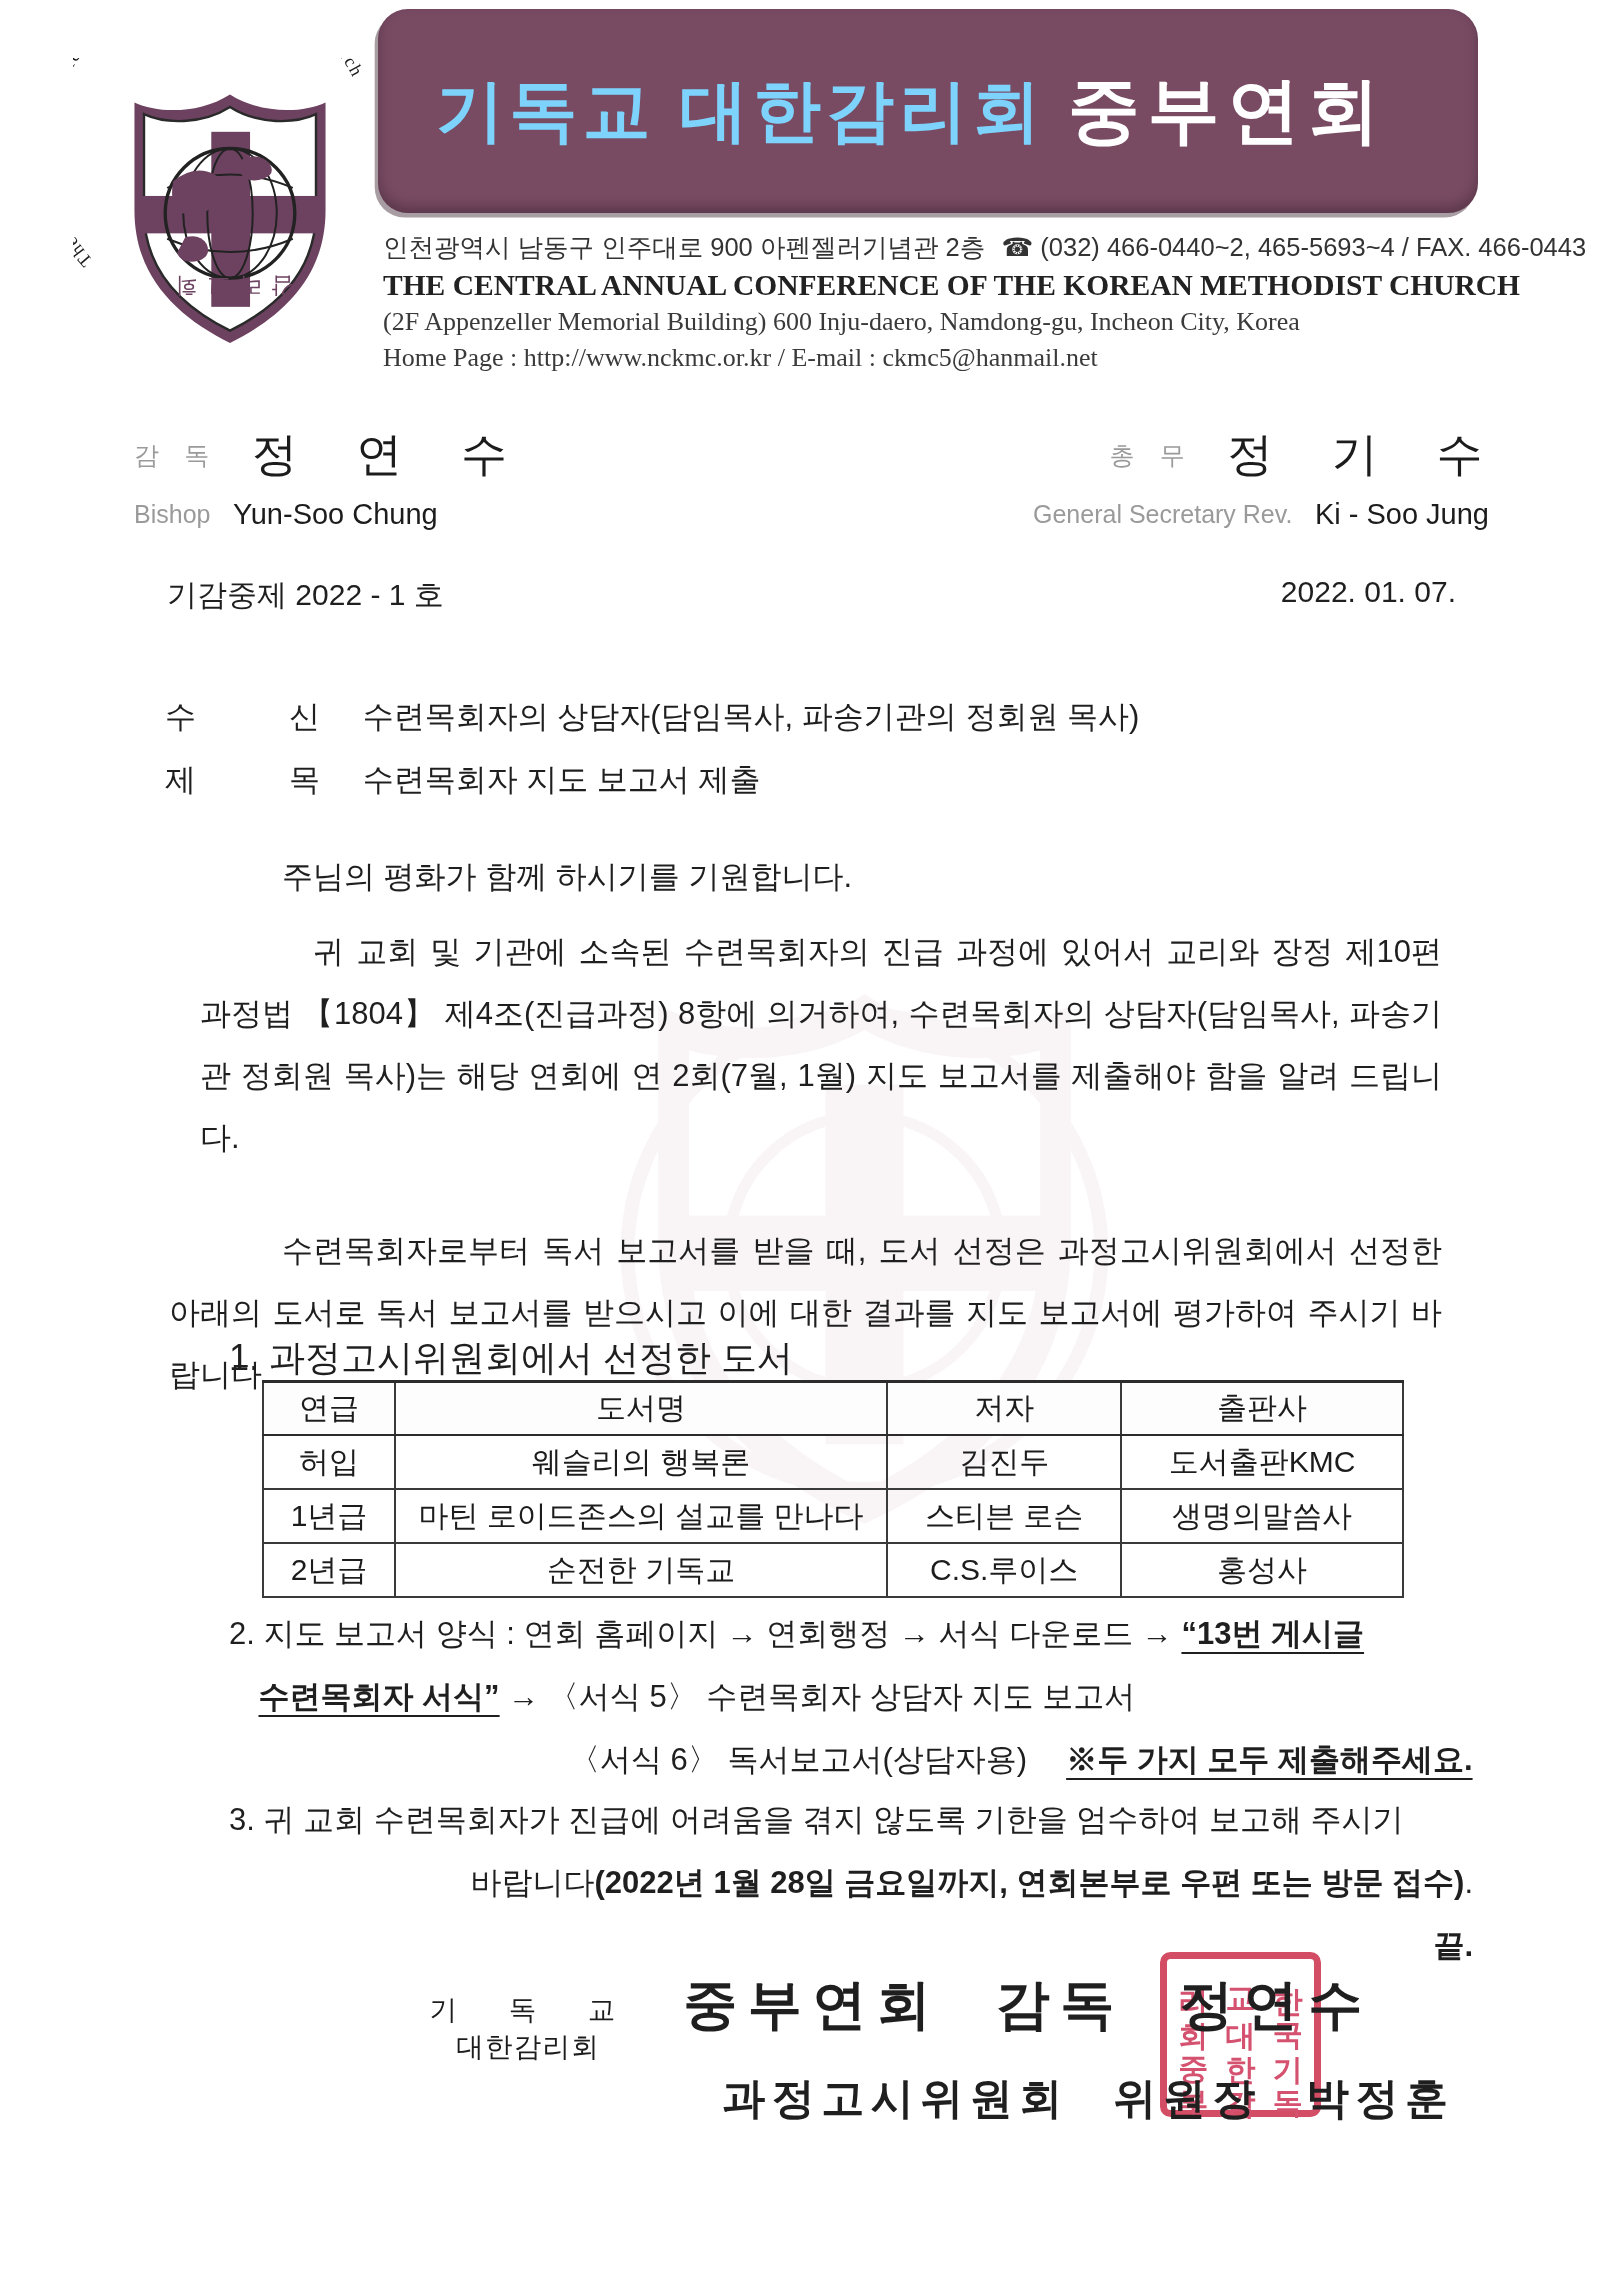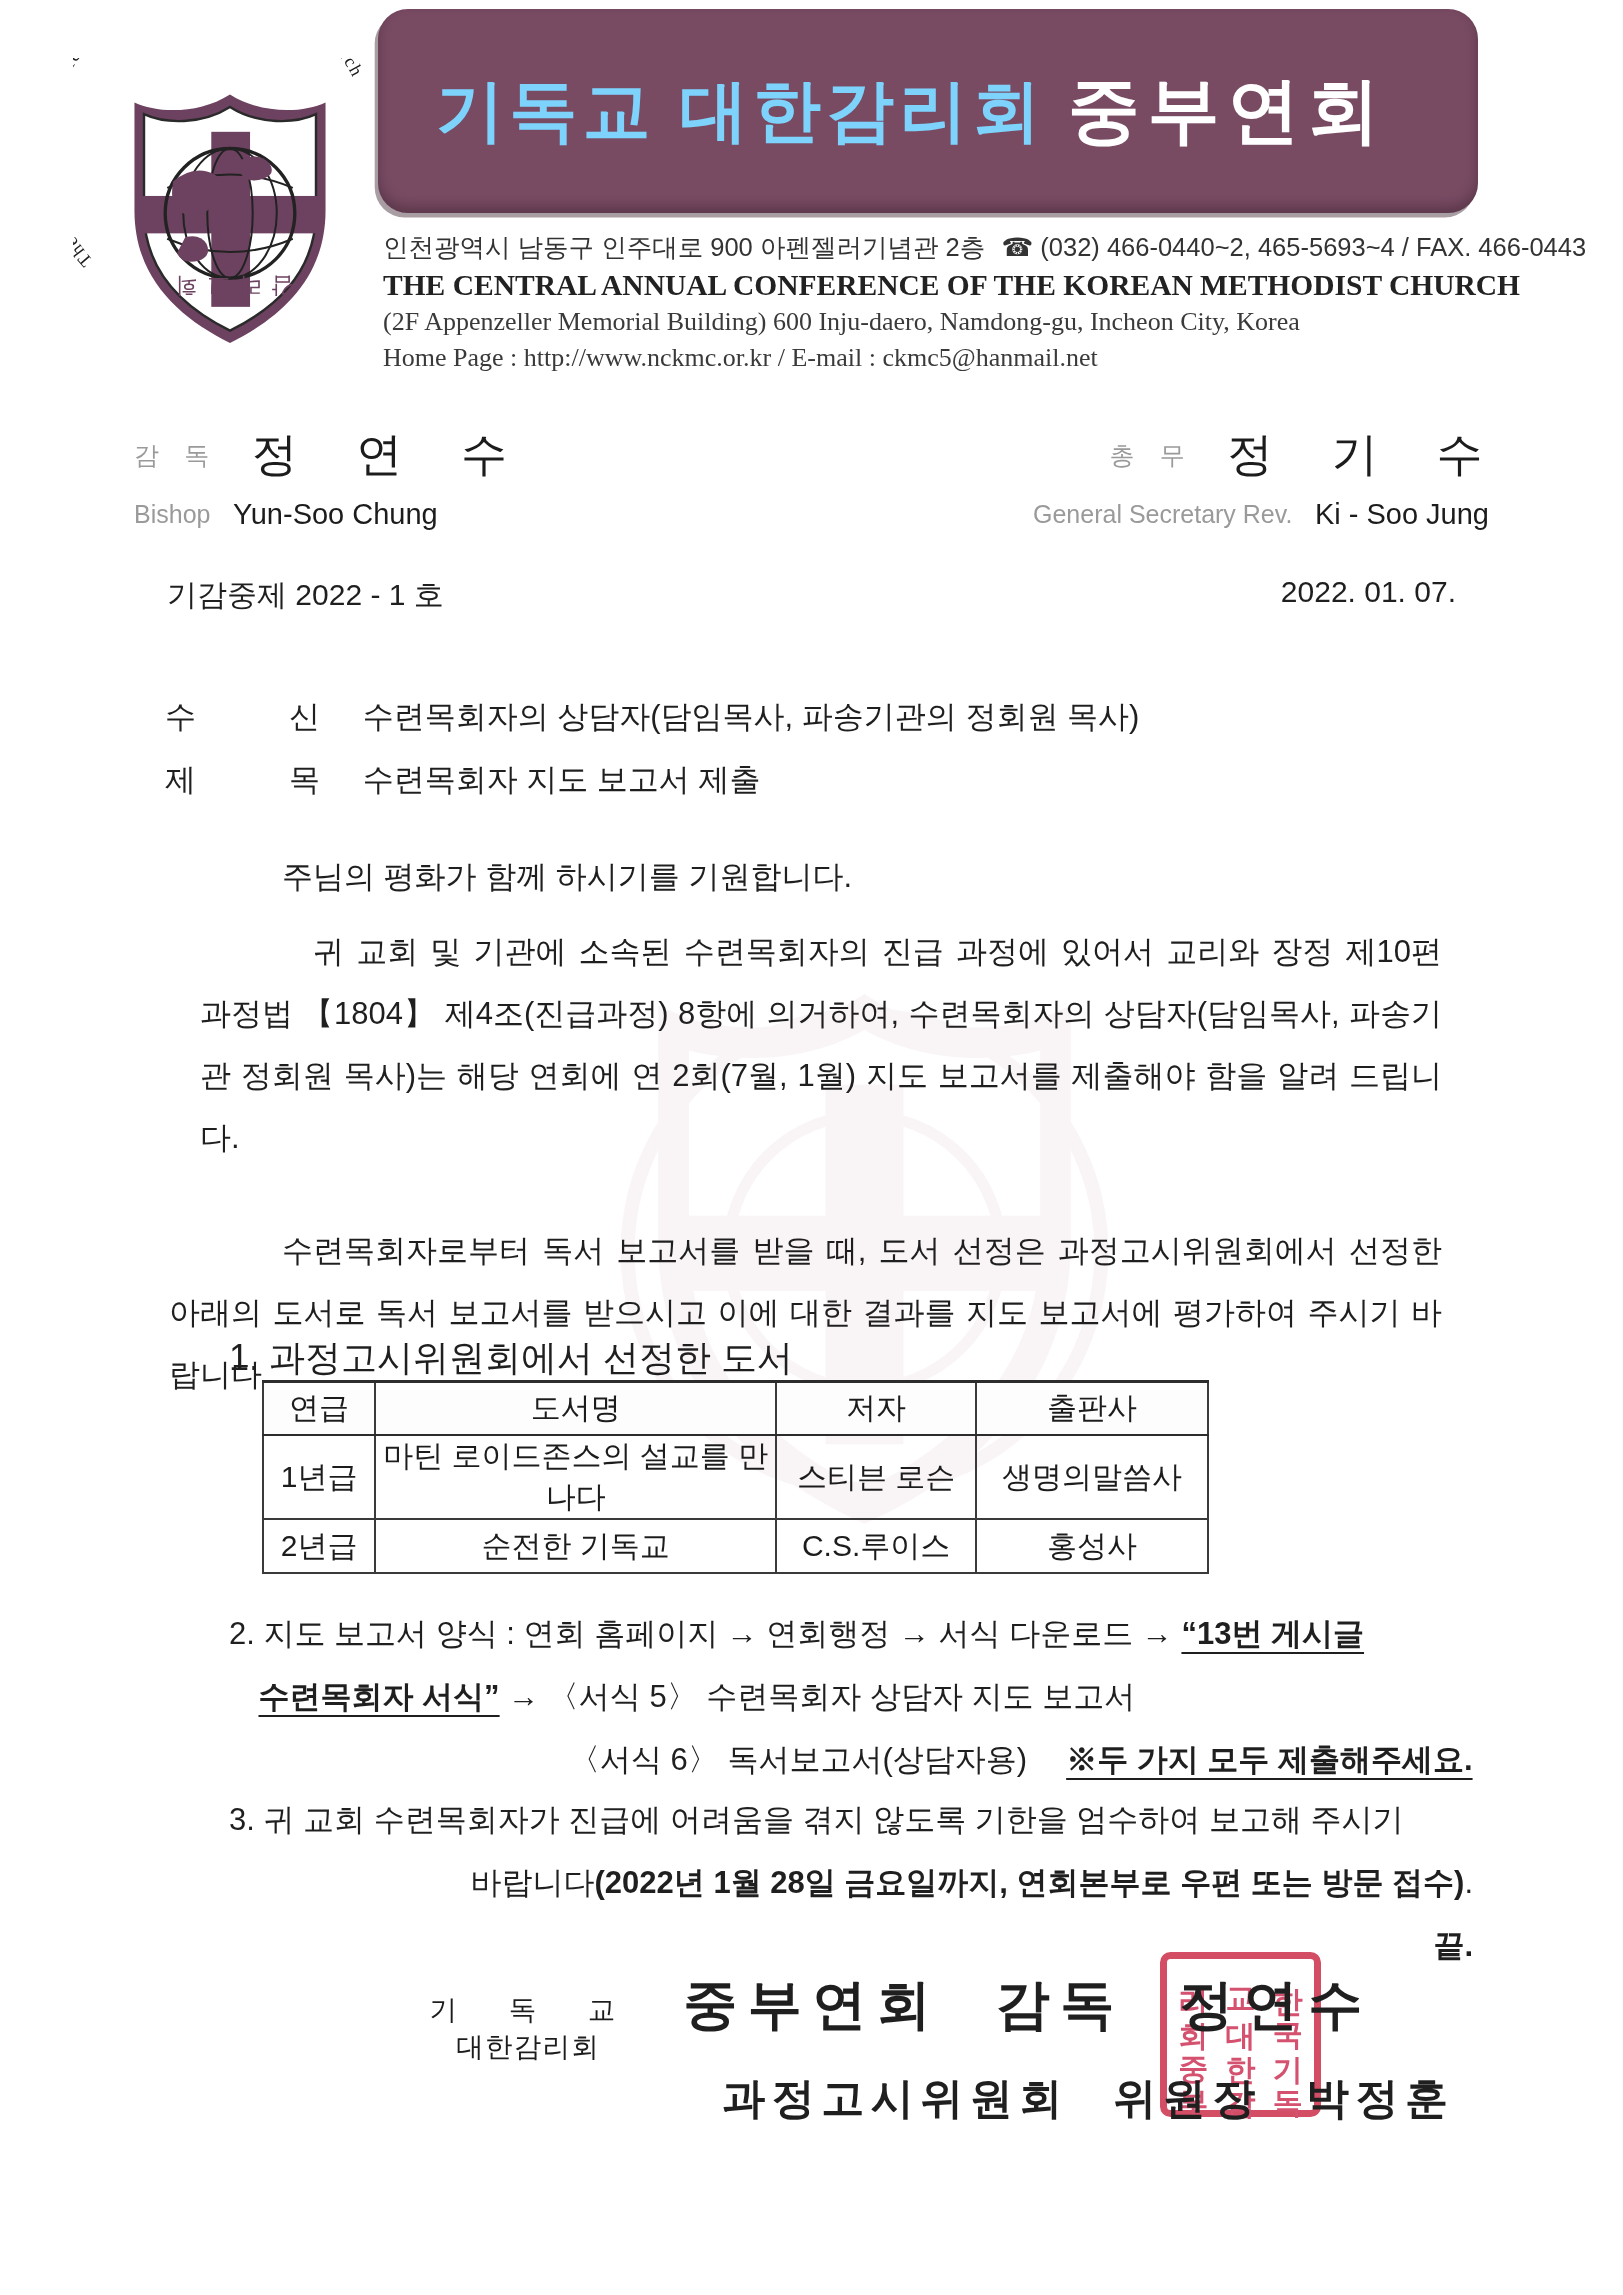--- a/index.html
+++ b/index.html
@@ -37,21 +37,21 @@
   .meta-label{display:inline-block;}
   .meta-value{margin-left:34px;}
   
   .bodytext{position:absolute;left:169px;top:846px;width:1273px;font-size:31px;line-height:62px;text-align:justify;}
   .bodytext p{margin:0;text-indent:113px;}
   .bodytext .p2{margin-top:13px;margin-left:31px;}
   .bodytext .p3{margin-top:51px;}
   .below-title{position:absolute;left:169px;top:1278px;width:1273px;text-align:center;font-size:34px;letter-spacing:13px;font-weight:bold;}
   .list{position:absolute;left:229px;top:1327px;width:1231px;font-size:36px;line-height:62px;}
   
-  .booktable{position:absolute;left:262px;top:1380px;width:947px;border-collapse:collapse;font-size:30px;text-align:center;color:#1c1c1c;}
+  .booktable{position:absolute;left:262px;top:1380px;width:1142px;border-collapse:collapse;font-size:30px;text-align:center;color:#1c1c1c;}
   .booktable th,.booktable td{border:2px solid #3a3a3a;font-weight:normal;padding:0;}
   .booktable th{height:51px;border-top:3.9px solid #2c2c2c;border-bottom:2.6px solid #2c2c2c;background:#fdfdfd;}
   .booktable td{height:52px;}
   .col-grade{width:131px;}
   .col-title{width:495px;}
   .col-author{width:234px;}
   .col-pub{width:282px;}
   
   .item2{position:absolute;left:229px;top:1602px;width:1244px;font-size:31px;line-height:63px;}
   .i2-line2{padding-left:29.5px;}
@@ -196,20 +196,26 @@
     <thead>
       <tr>
         <th class="col-grade">연급</th>
         <th class="col-title">도서명</th>
         <th class="col-author">저자</th>
         <th class="col-pub">출판사</th>
       </tr>
     </thead>
     <tbody>
       <tr>
+        <td>허입</td>
+        <td>웨슬리의 행복론</td>
+        <td>김진두</td>
+        <td>도서출판KMC</td>
+      </tr>
+      <tr>
         <td>1년급</td>
         <td>마틴 로이드존스의 설교를 만나다</td>
         <td>스티븐 로슨</td>
         <td>생명의말씀사</td>
       </tr>
       <tr>
         <td>2년급</td>
         <td>순전한 기독교</td>
         <td>C.S.루이스</td>
         <td>홍성사</td>

